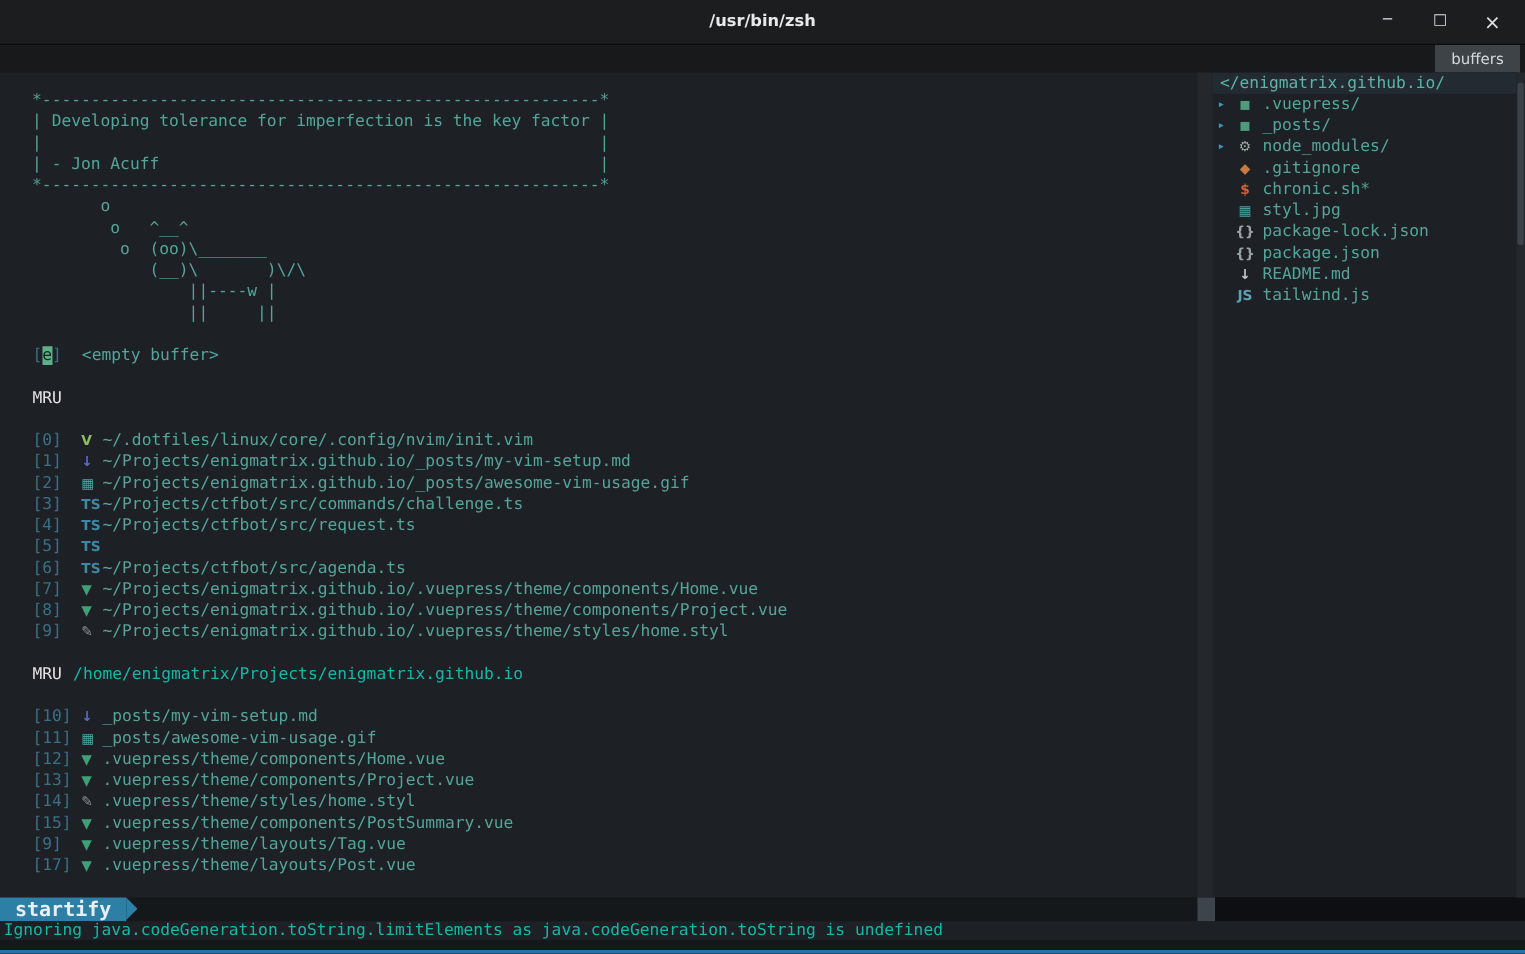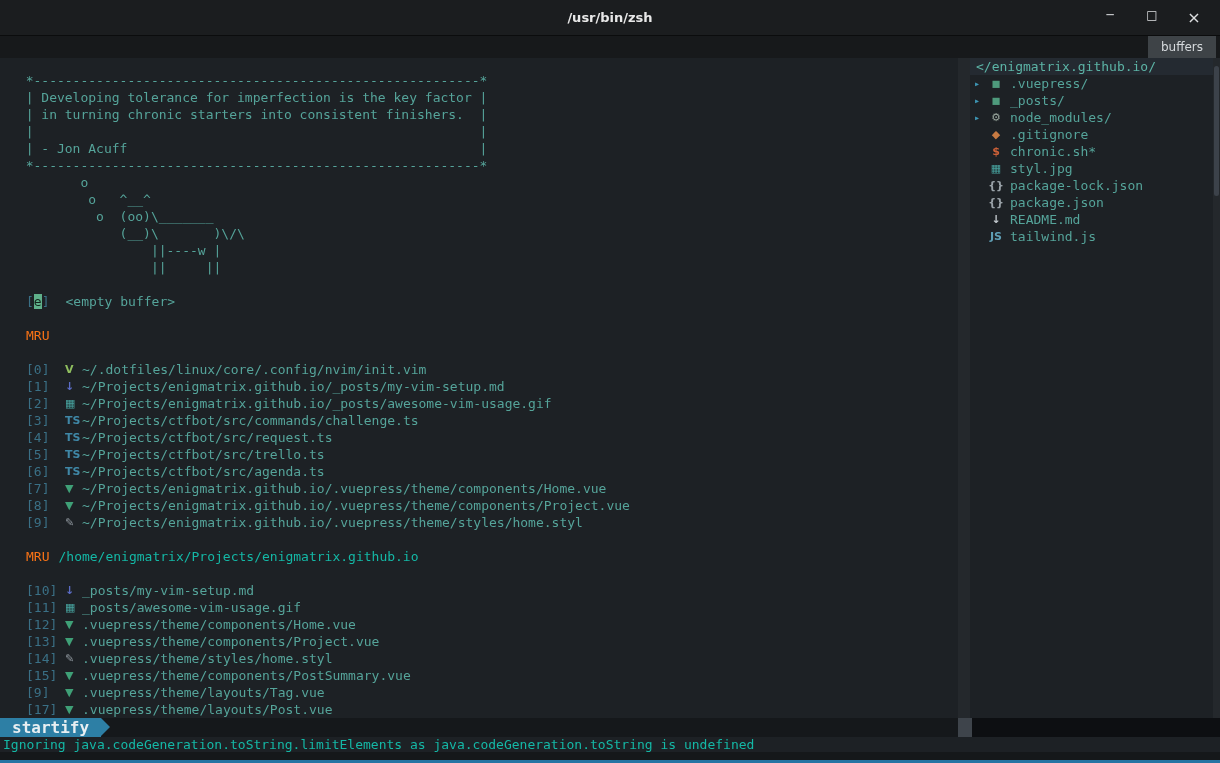--- a/index.html
+++ b/index.html
@@ -25,21 +25,21 @@
   .editor { flex:1 1 auto; padding:14px 0 0 10px; overflow:hidden; }
   .line { height:17px; line-height:17px; }
   .pre { white-space:pre; }
   .teal { color:#55a49a; }
 
   .entry-line, .mru-header, .entry { padding-left:16px; }
   .bracket { color:#3a7086; }
   .cursor { background:#5fb08a; color:#12231b; }
   .buflabel { margin-left:16px; color:#55a49a; }
 
-  .mru-label { color:#f97316; }
+  .mru-label { color:#e5e5e5; }
   .mru-path { margin-left:9px; color:#14b8a6; }
 
   .entry { display:flex; align-items:center; }
   .idx { color:#3a7086; width:39px; flex:0 0 39px; }
   .ficon { width:17px; flex:0 0 17px; font-family:"DejaVu Sans", sans-serif; font-size:11px; font-weight:bold; line-height:17px; }
   .fpath { color:#55a49a; white-space:pre; }
 
   
   .vscroll { flex:0 0 12px; background:#24282c; position:relative; }
   .vscroll.right { flex:0 0 7px; background:#24282c; }
@@ -87,21 +87,20 @@
   </div>
 
   <div class="main">
 
     <div class="editor">
 
       <div>
 
       <div class="line pre teal">  *---------------------------------------------------------*</div>
           <div class="line pre teal">  | Developing tolerance for imperfection is the key factor |</div>
-          <div class="line pre teal">  | in turning chronic starters into consistent finishers.  |</div>
           <div class="line pre teal">  |                                                         |</div>
           <div class="line pre teal">  | - Jon Acuff                                             |</div>
           <div class="line pre teal">  *---------------------------------------------------------*</div>
         </div>
 
       <div>
 
       <div class="line pre teal">         o</div>
           <div class="line pre teal">          o   ^__^</div>
           <div class="line pre teal">           o  (oo)\_______</div>
@@ -150,21 +149,20 @@
 
           <div class="line entry">
             <span class="idx">[4]</span>
             <span class="ficon" style="color: rgb(63, 135, 166);">TS</span>
             <span class="fpath">~/Projects/ctfbot/src/request.ts</span>
           </div>
 
           <div class="line entry">
             <span class="idx">[5]</span>
             <span class="ficon" style="color: rgb(63, 135, 166);">TS</span>
-            <span class="fpath">~/Projects/ctfbot/src/trello.ts</span>
           </div>
 
           <div class="line entry">
             <span class="idx">[6]</span>
             <span class="ficon" style="color: rgb(63, 135, 166);">TS</span>
             <span class="fpath">~/Projects/ctfbot/src/agenda.ts</span>
           </div>
 
           <div class="line entry">
             <span class="idx">[7]</span>

